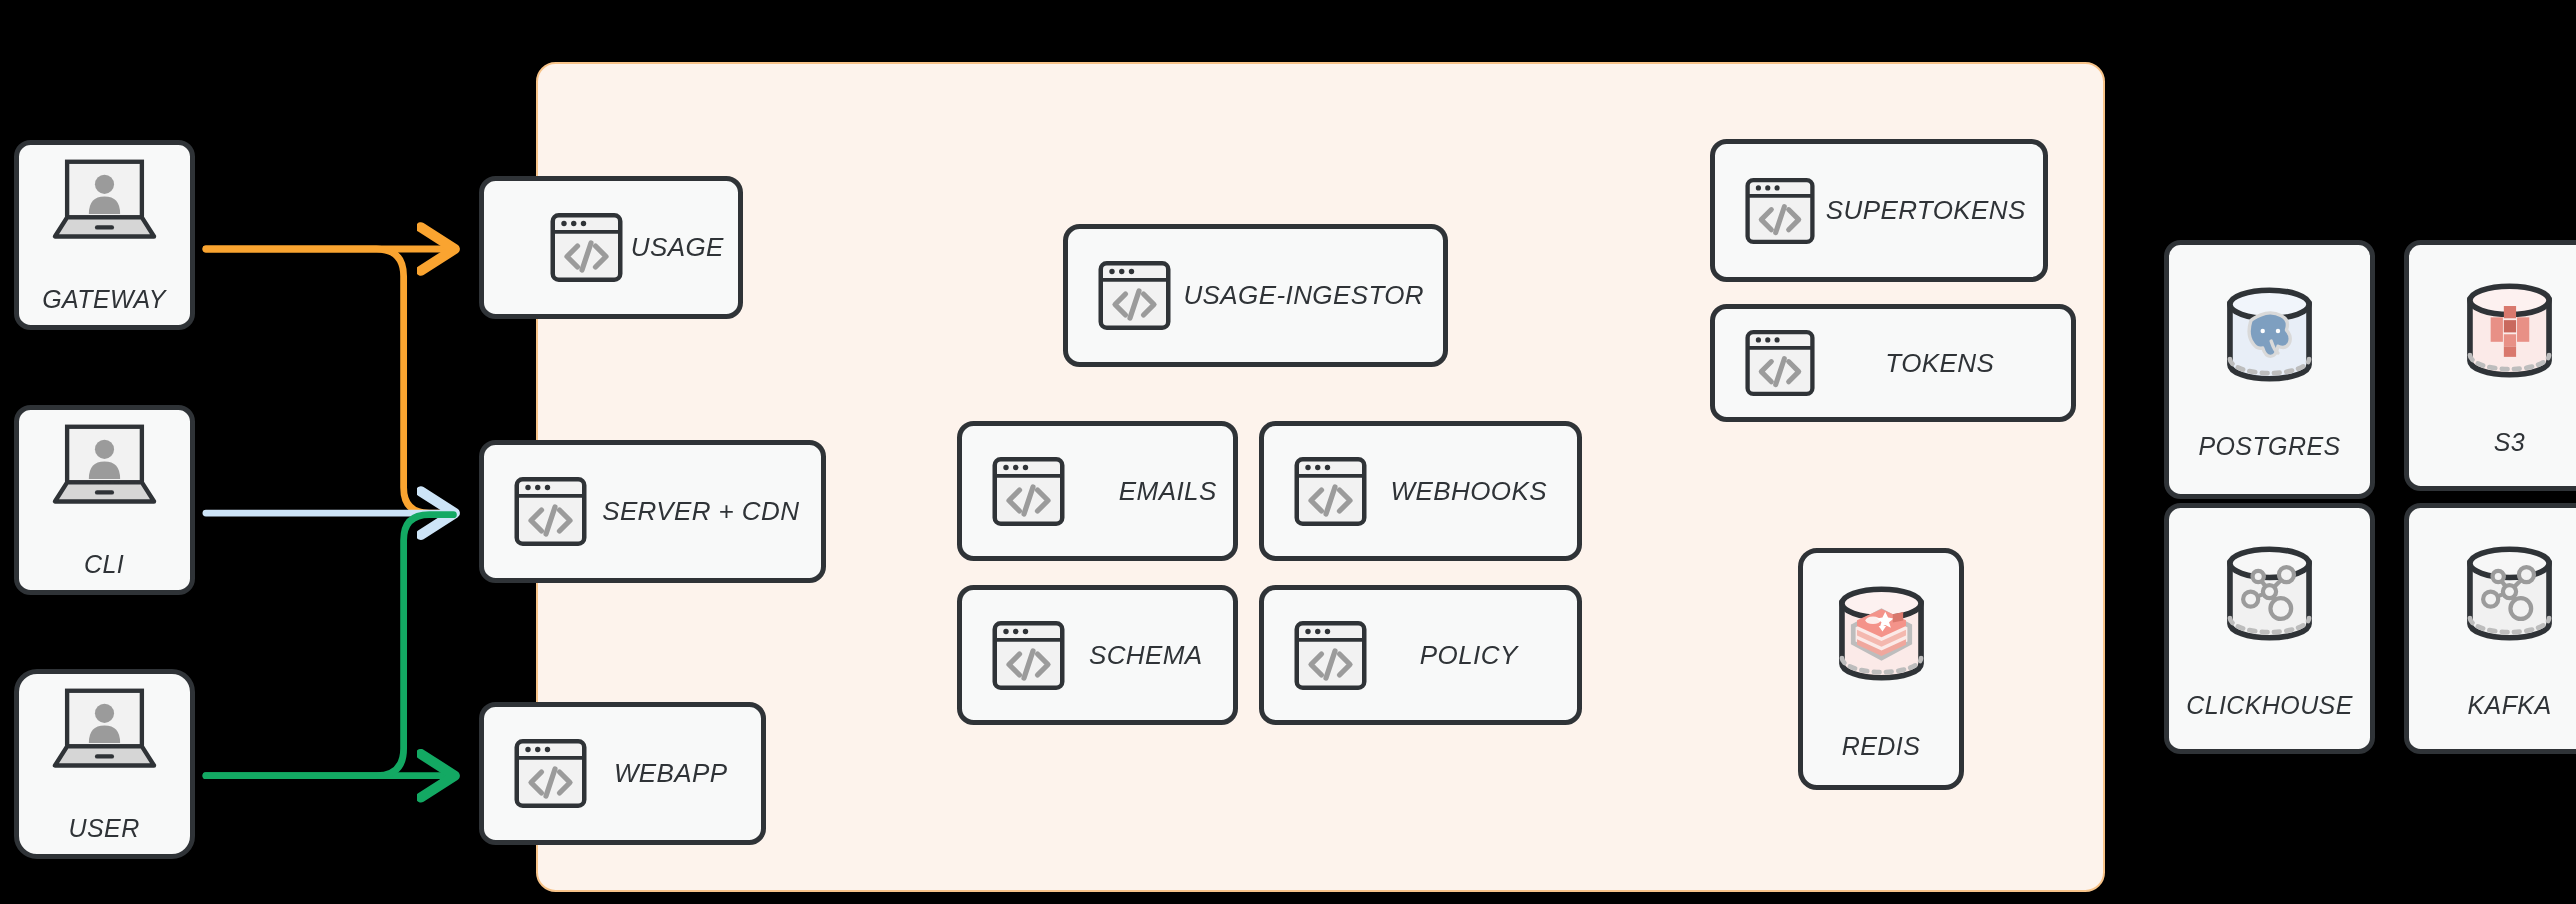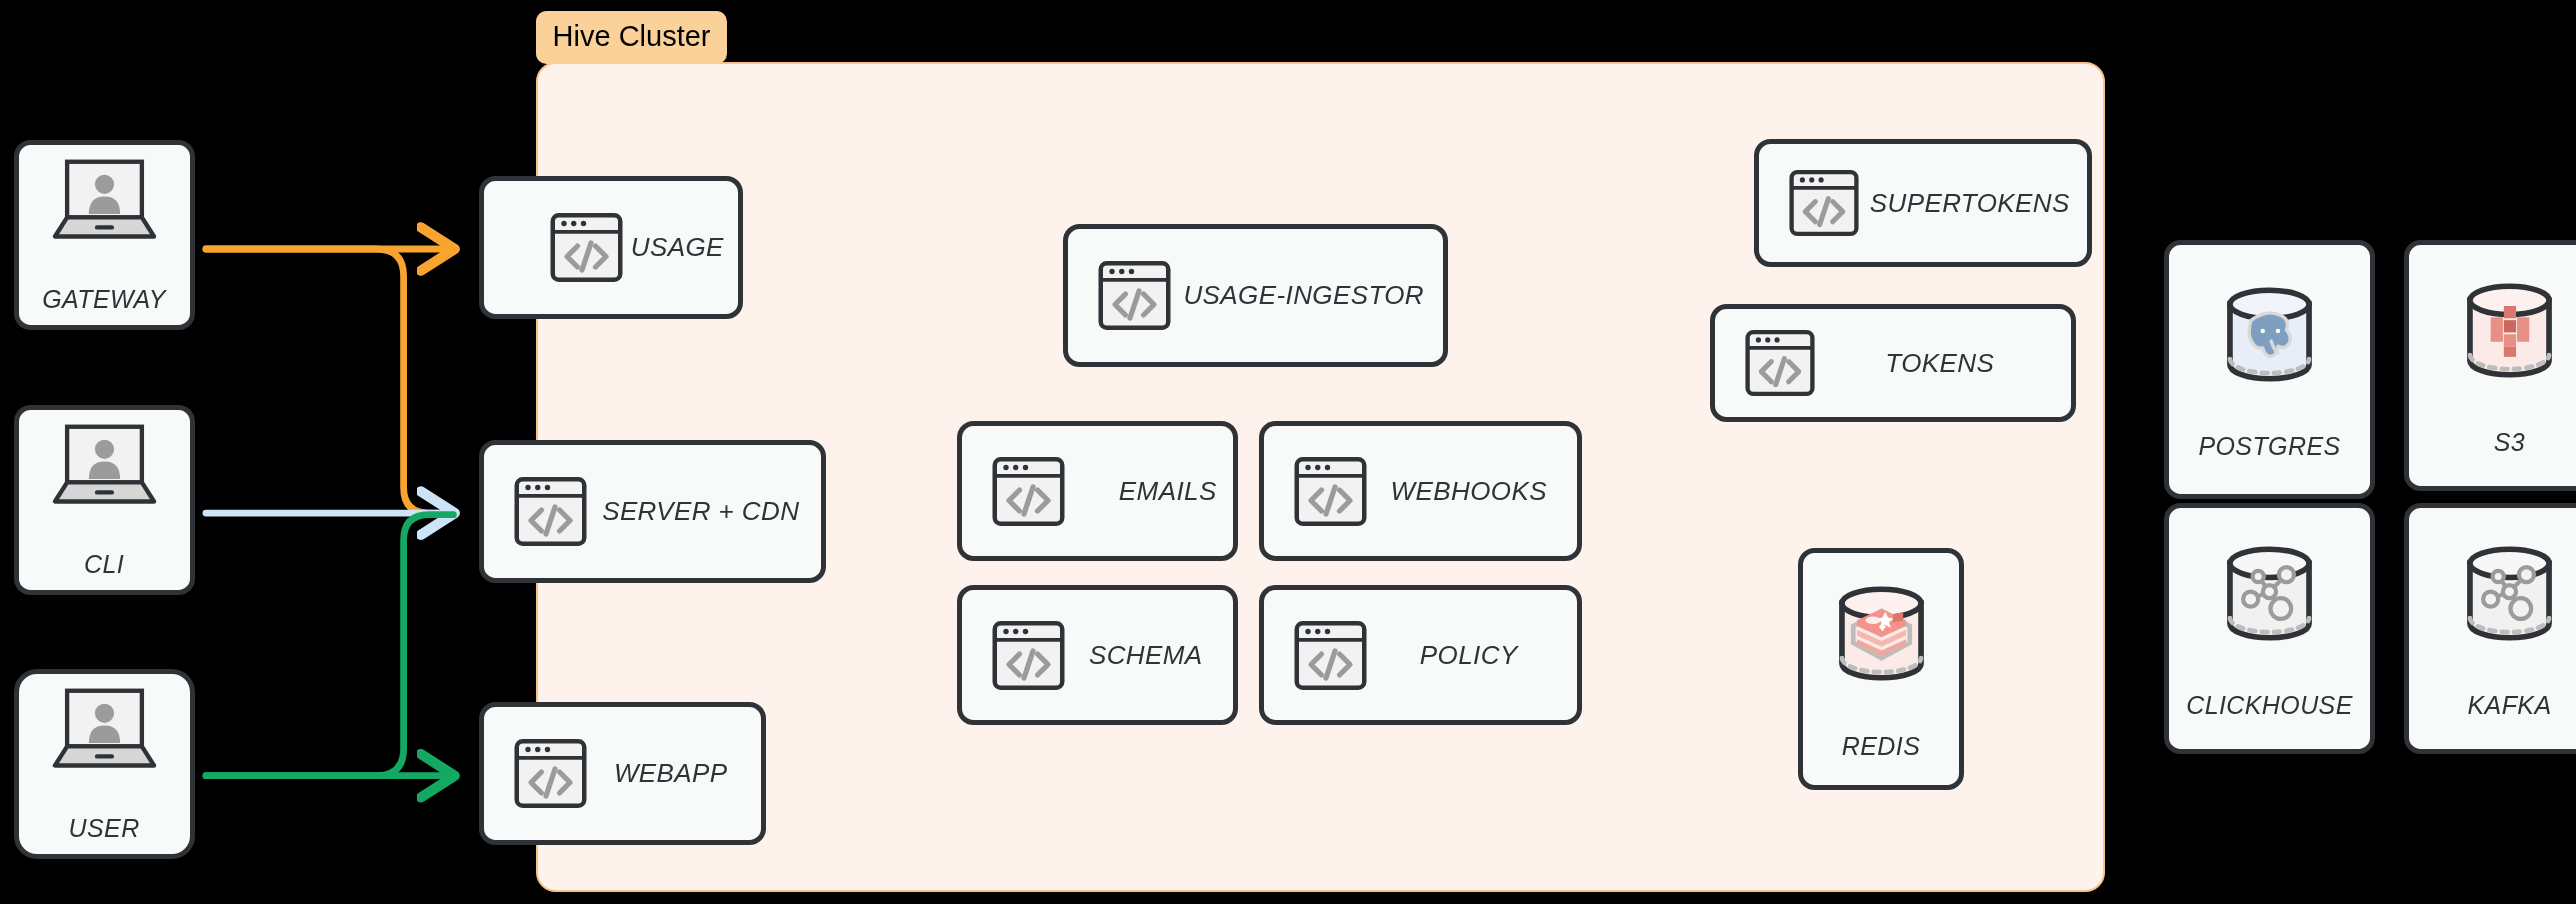--- a/index.html
+++ b/index.html
@@ -79,21 +79,20 @@
     <path d="M272,330 L498,330 Q534,330 534,366 L534,646 Q534,680 568,680 L600,680" fill="none" stroke="#faa430" stroke-width="9" stroke-linecap="round" stroke-linejoin="round"></path>
 
     <path d="M272,680 L600,680" fill="none" stroke="#cde4f7" stroke-width="9" stroke-linecap="round" marker-end="url(#ah-blue)"></path>
 
     <path d="M272,1028 L600,1028" fill="none" stroke="#13a963" stroke-width="9" stroke-linecap="round" marker-end="url(#ah-green)"></path>
 
     <path d="M272,1028 L498,1028 Q534,1028 534,992 L534,716 Q534,682 568,682 L600,682" fill="none" stroke="#13a963" stroke-width="9" stroke-linecap="round" stroke-linejoin="round"></path>
   </svg>
 
   <div class="cluster" id="cluster-box" style="left: 536px; top: 62px; width: 1569px; height: 830px; background: rgb(253, 243, 236); border-color: rgb(247, 195, 137);"></div>
-  <div class="cluster-label" id="cluster-label" style="left: 536px; top: 10.6px; background: rgb(251, 209, 154);">Hive Cluster</div>
 
   <div id="clients-group">
       <div class="node dev" style="left: 13.6px; top: 140px; width: 181px; height: 190px;">
         <span class="icon-wrap">
           <svg width="113" height="88" viewBox="0 0 130 100">
     <rect x="22" y="6" width="86" height="64" fill="#f2f2f2" stroke="#2f3337" stroke-width="5"></rect>
     <circle cx="65" cy="32" r="11" fill="#9b9b9b"></circle>
     <path d="M47,66 q0,-20 18,-20 q18,0 18,20 z" fill="#9b9b9b"></path>
     <path d="M22,70 L8,92 L122,92 L108,70 Z" fill="#d6d6d6" stroke="#2f3337" stroke-width="5" stroke-linejoin="round"></path>
     <path d="M22,70 L108,70" stroke="#2f3337" stroke-width="3" stroke-dasharray="5 4"></path>
@@ -247,21 +246,21 @@
     <circle cx="46" cy="18" r="3.6" fill="#2f3337"></circle>
     <path d="M38,48 L24,62 L38,76" fill="none" stroke="#9b9b9b" stroke-width="7" stroke-linecap="round" stroke-linejoin="round"></path>
     <path d="M62,48 L76,62 L62,76" fill="none" stroke="#9b9b9b" stroke-width="7" stroke-linecap="round" stroke-linejoin="round"></path>
     <path d="M56,44 L44,80" stroke="#9b9b9b" stroke-width="7" stroke-linecap="round"></path>
   </svg>
         </span>
         <span class="node-label">POLICY</span>
       </div>
     </div>
   <div id="auth-group">
-      <div class="node svc" style="left: 1710px; top: 139px; width: 338px; height: 128px; margin-left: 44px;">
+      <div class="node svc" style="left: 1710px; top: 139px; width: 338px; height: 143px;">
         <span class="icon-wrap">
           <svg width="72" height="72" viewBox="0 0 100 100">
     <rect x="5" y="7" width="90" height="86" rx="8" fill="#f2f2f2" stroke="#2f3337" stroke-width="6"></rect>
     <path d="M5,29 L95,29" stroke="#2f3337" stroke-width="5"></path>
     <circle cx="20" cy="18" r="3.6" fill="#2f3337"></circle>
     <circle cx="33" cy="18" r="3.6" fill="#2f3337"></circle>
     <circle cx="46" cy="18" r="3.6" fill="#2f3337"></circle>
     <path d="M38,48 L24,62 L38,76" fill="none" stroke="#9b9b9b" stroke-width="7" stroke-linecap="round" stroke-linejoin="round"></path>
     <path d="M62,48 L76,62 L62,76" fill="none" stroke="#9b9b9b" stroke-width="7" stroke-linecap="round" stroke-linejoin="round"></path>
     <path d="M56,44 L44,80" stroke="#9b9b9b" stroke-width="7" stroke-linecap="round"></path>
@@ -279,21 +278,21 @@
     <circle cx="46" cy="18" r="3.6" fill="#2f3337"></circle>
     <path d="M38,48 L24,62 L38,76" fill="none" stroke="#9b9b9b" stroke-width="7" stroke-linecap="round" stroke-linejoin="round"></path>
     <path d="M62,48 L76,62 L62,76" fill="none" stroke="#9b9b9b" stroke-width="7" stroke-linecap="round" stroke-linejoin="round"></path>
     <path d="M56,44 L44,80" stroke="#9b9b9b" stroke-width="7" stroke-linecap="round"></path>
   </svg>
         </span>
         <span class="node-label">TOKENS</span>
       </div>
     </div>
   <div id="clusterdb-group">
-      <div class="node dev" style="left: 1798px; top: 548px; width: 166px; height: 242px;">
+      <div class="node dev" style="left: 1798px; top: 548px; width: 166px; height: 242px; border-radius: 19px;">
         <span class="icon-wrap">
           <svg width="113" height="113" viewBox="0 0 120 120">
     <path d="M18,28 L18,92 a42,15 0 0 0 84,0 L102,28 Z" fill="#fbeae8" stroke="#2f3337" stroke-width="6"></path>
     <ellipse cx="60" cy="28" rx="42" ry="15" fill="#fdf1f0" stroke="#2f3337" stroke-width="6"></ellipse>
     <path d="M18,86 a42,15 0 0 0 84,0" fill="none" stroke="#bdbdbd" stroke-width="5" stroke-dasharray="6 7" stroke-linecap="round"></path>
     <g transform="translate(60,54)">
       <path d="M-30,-2 L0,-18 L30,-2 L30,16 L0,32 L-30,16 Z" fill="none" stroke="#bdbdbd" stroke-width="5"></path>
       <path d="M-26,12 L0,24 L26,12 L26,18 L0,30 L-26,18 Z" fill="#f0a79d"></path>
       <path d="M-26,2 L0,14 L26,2 L26,8 L0,20 L-26,8 Z" fill="#f4b8af"></path>
       <path d="M-26,-8 L0,-20 L26,-8 L26,-2 L0,10 L-26,-2 Z" fill="#f4938a"></path>

